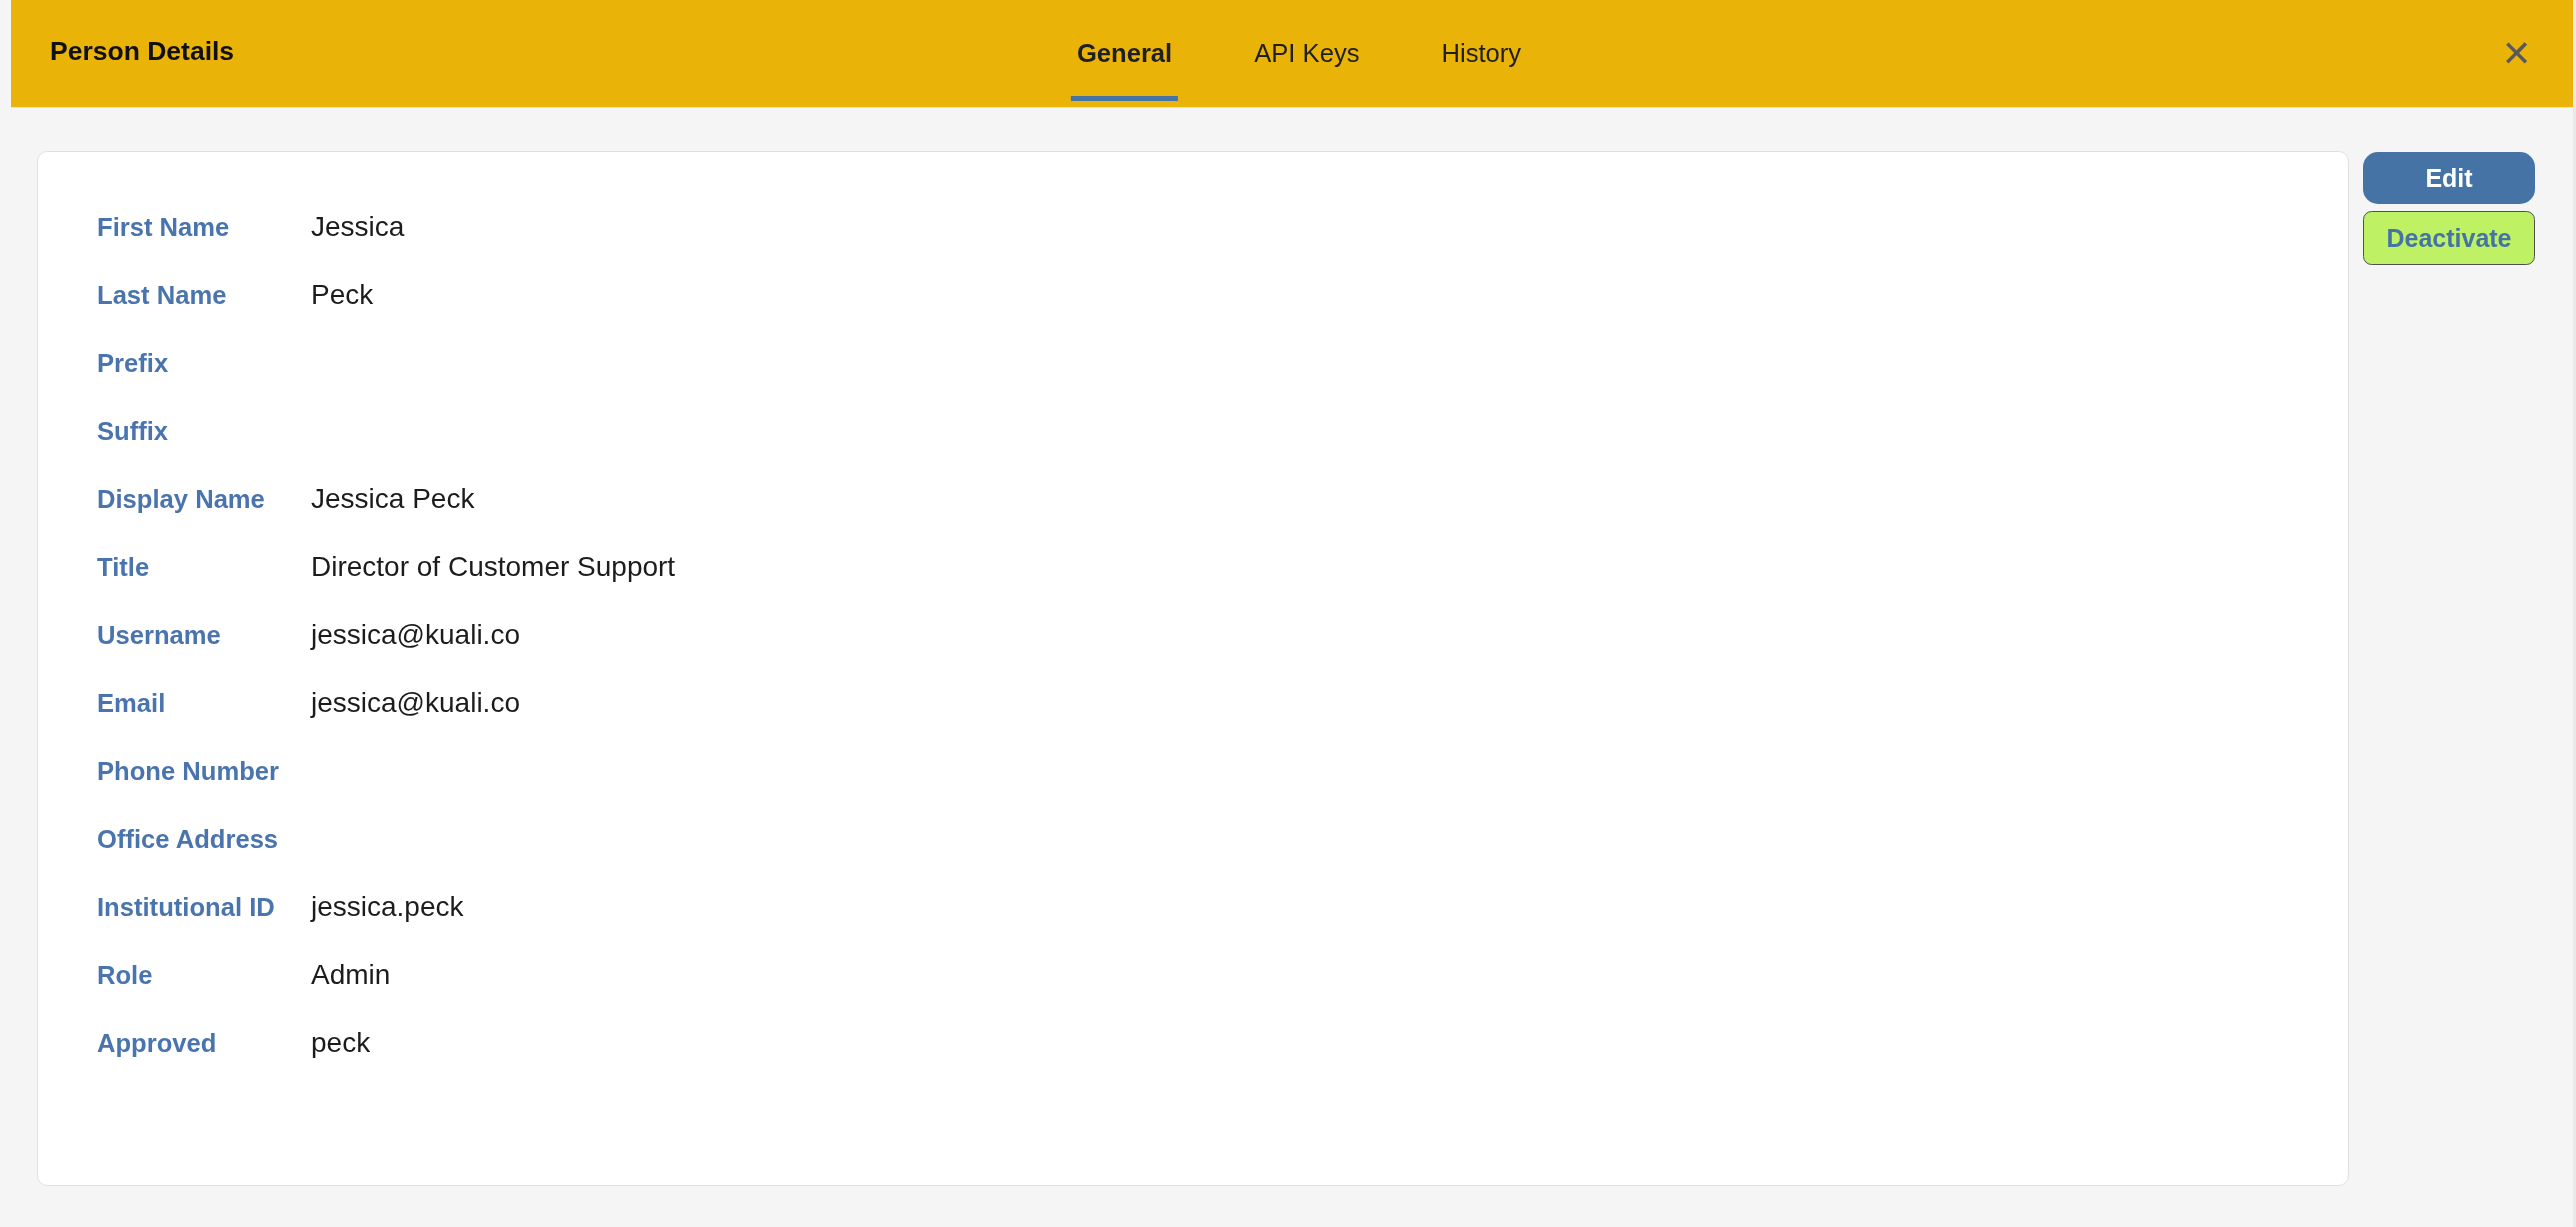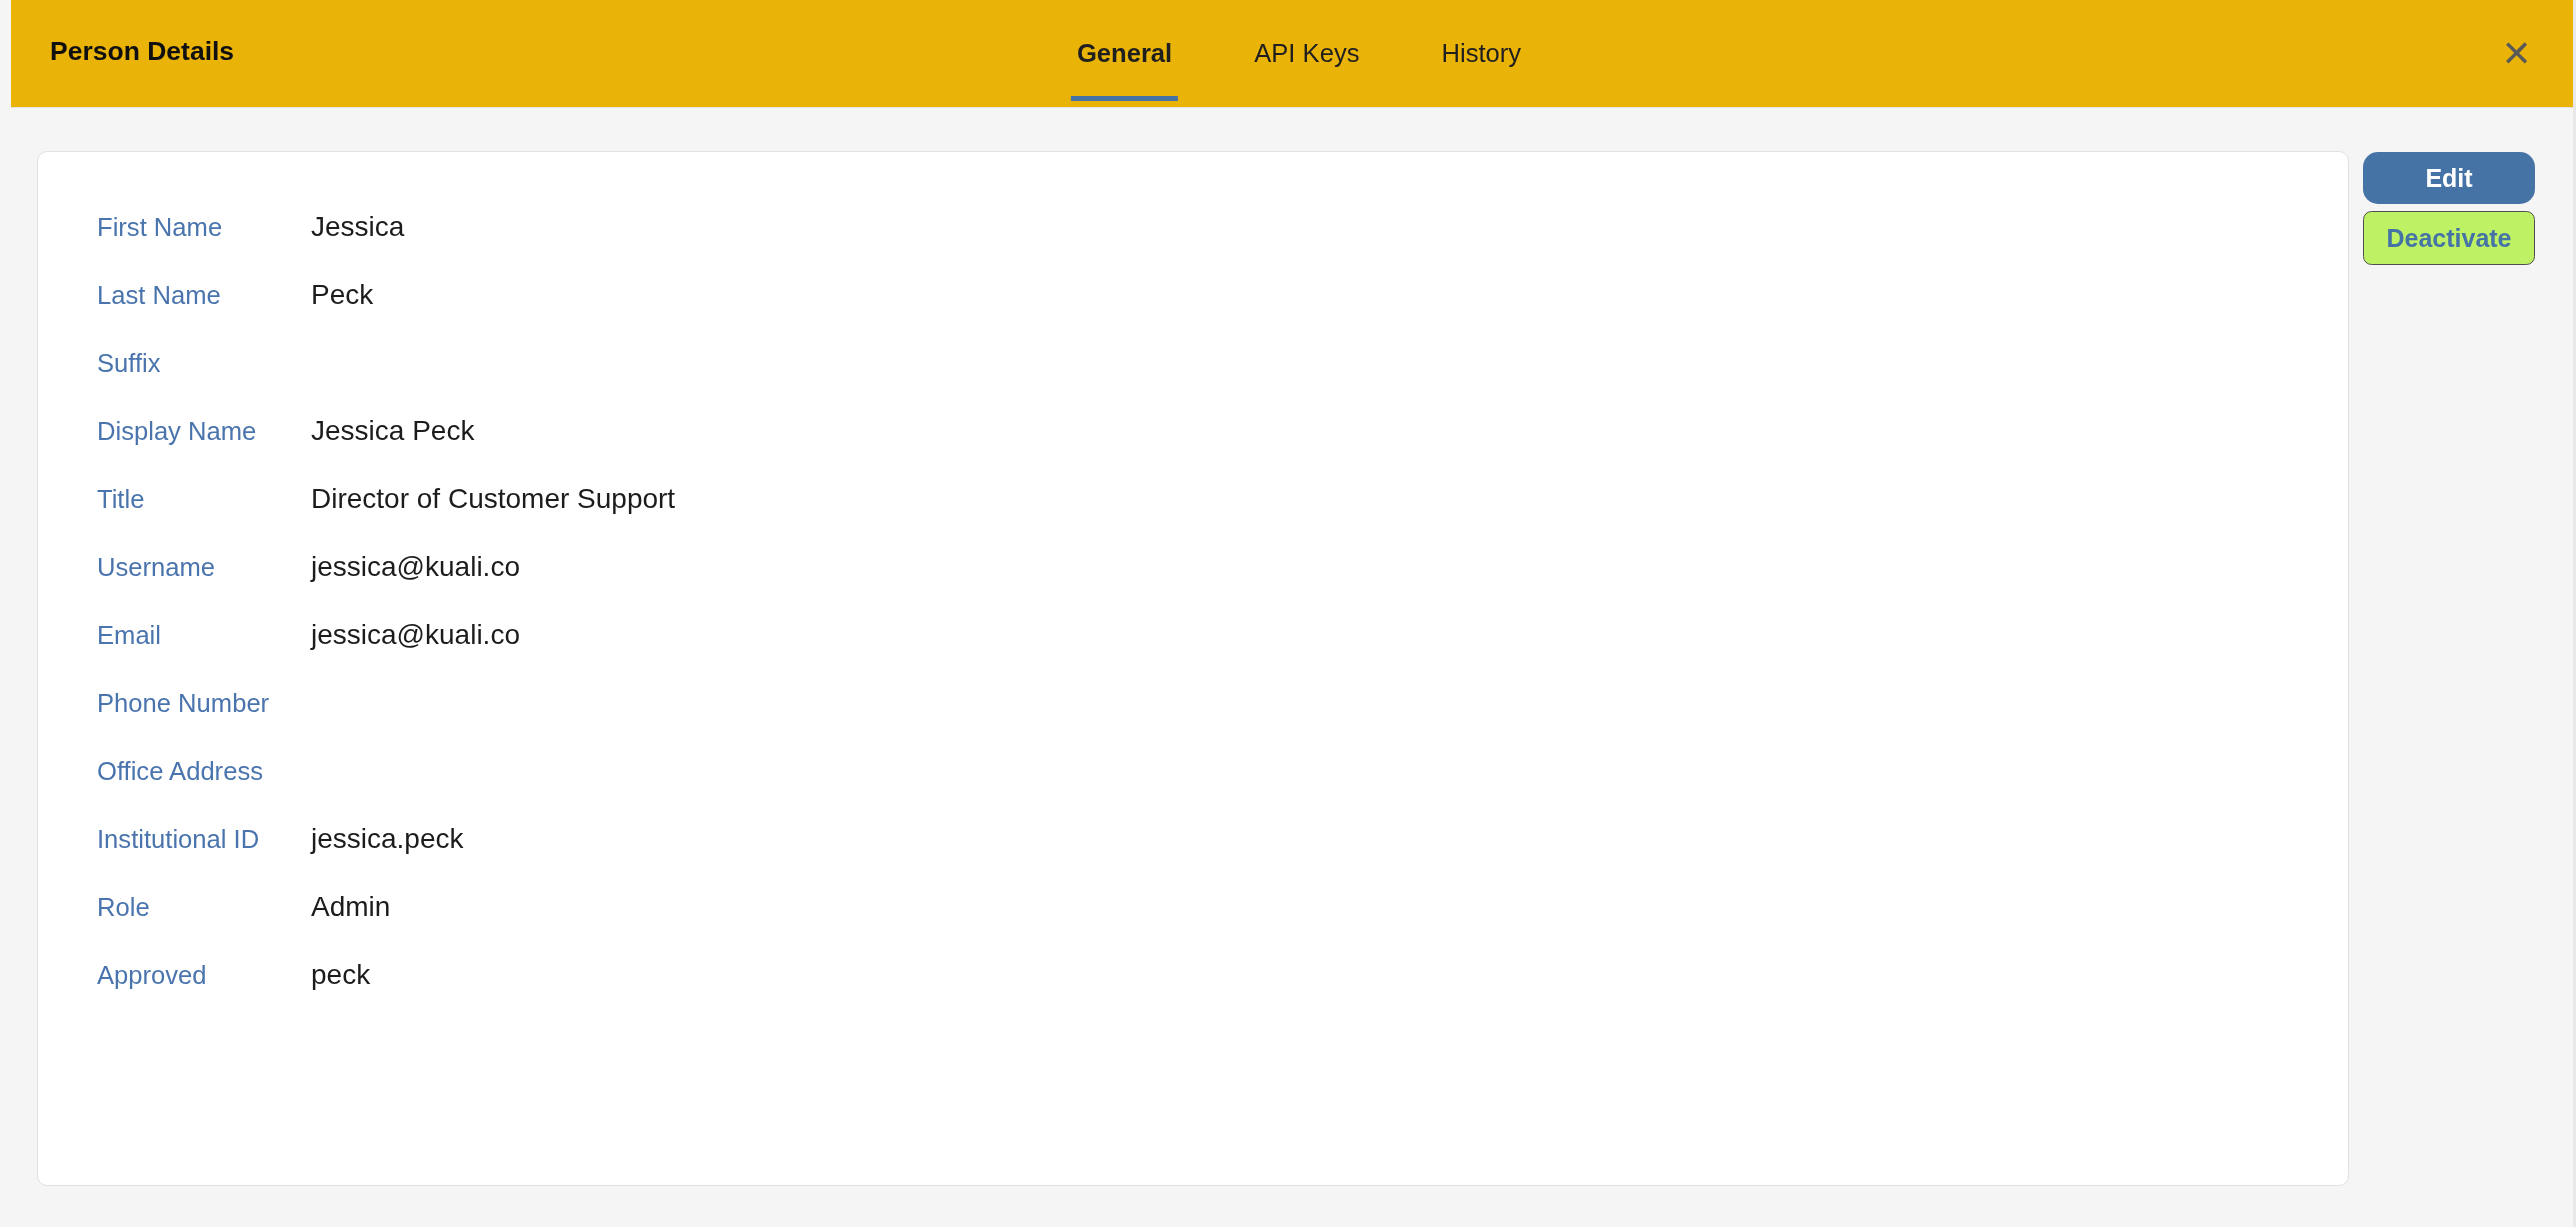--- a/index.html
+++ b/index.html
@@ -66,20 +66,21 @@
   }
   .field-row {
     height: 68px;
     display: flex; align-items: center;
     padding-left: 59px;
   }
   .field-label {
     width: 214px; flex: 0 0 214px;
     font-size: 25.6px; color: #4a74ad;
     white-space: nowrap;
+    font-weight: bold;
   }
   .field-value {
     font-size: 28px; color: #1c1c1c;
     white-space: nowrap;
   }
 
   
   .btn-edit {
     position: absolute; left: 2363px; top: 152px;
     width: 172px; height: 52px;
@@ -124,20 +125,24 @@
   <div class="card">
     <div class="field-row">
       <div class="field-label">First Name</div>
       <div class="field-value">Jessica</div>
     </div>
     <div class="field-row">
       <div class="field-label">Last Name</div>
       <div class="field-value">Peck</div>
     </div>
     <div class="field-row">
+      <div class="field-label">Prefix</div>
+      <div class="field-value"></div>
+    </div>
+    <div class="field-row">
       <div class="field-label">Suffix</div>
       <div class="field-value"></div>
     </div>
     <div class="field-row">
       <div class="field-label">Display Name</div>
       <div class="field-value">Jessica Peck</div>
     </div>
     <div class="field-row">
       <div class="field-label">Title</div>
       <div class="field-value">Director of Customer Support</div>

